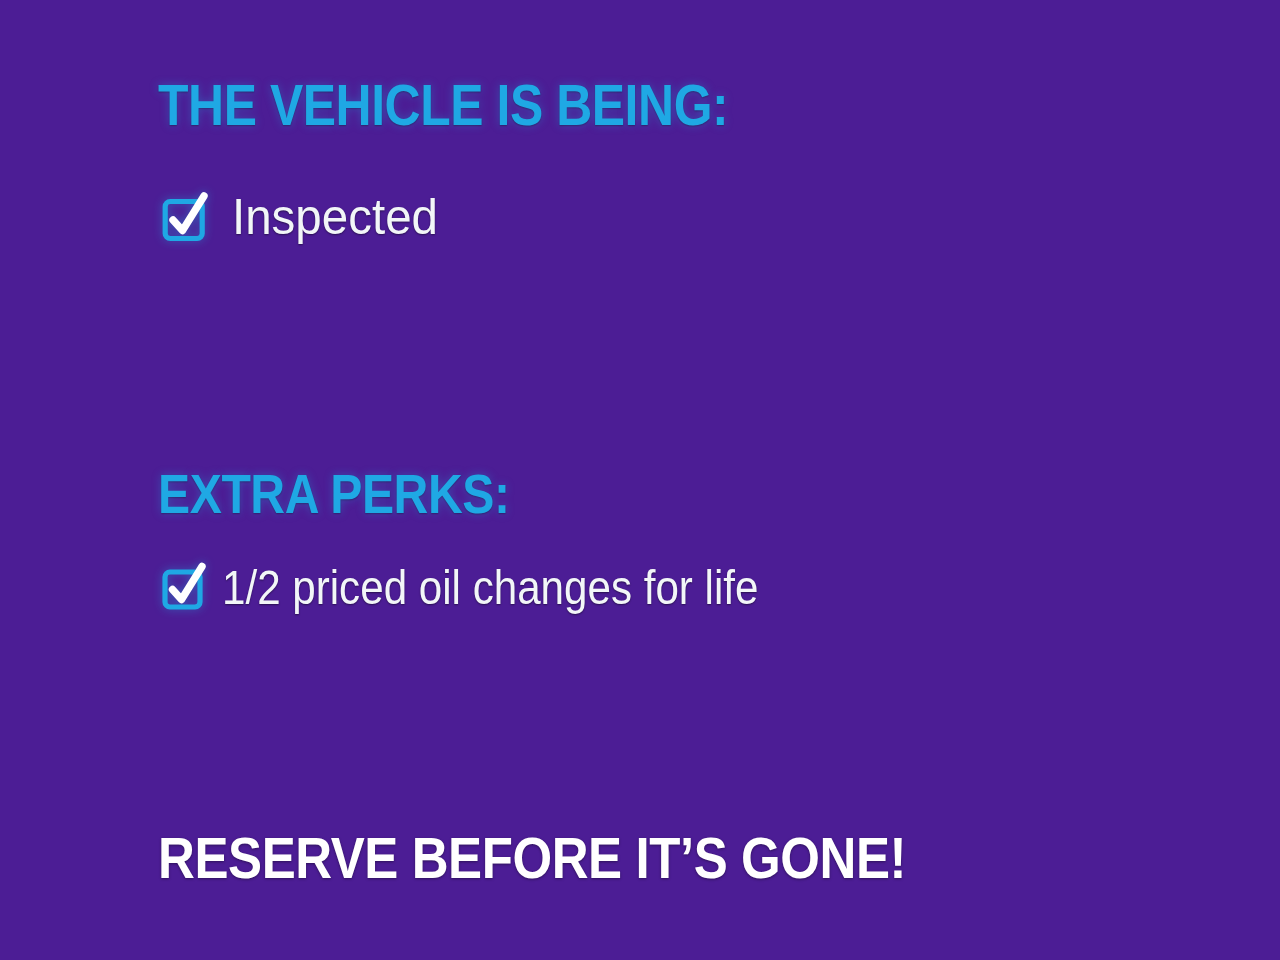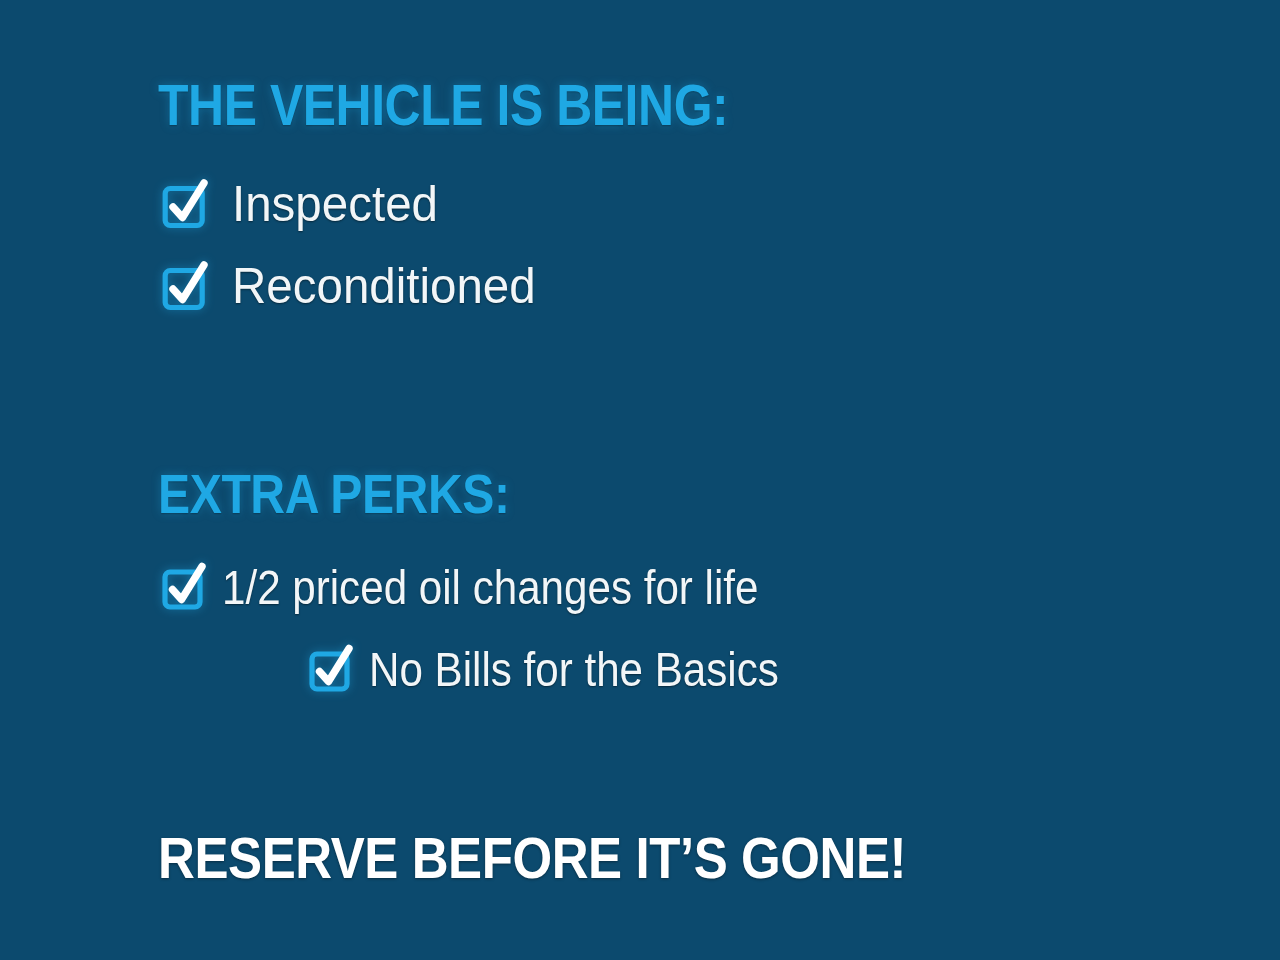--- a/index.html
+++ b/index.html
@@ -13,21 +13,21 @@
     background: #26384a;
     font-family: "Liberation Sans", sans-serif;
     overflow: hidden;
     position: relative;
     -webkit-font-smoothing: antialiased;
   }
 
   .slide {
     position: absolute;
     inset: 0;
-    background: #0c4a6e;
+    background: #4c1d95;
   }
 
   .content {
     position: absolute;
     left: 158px;
     top: 0;
     right: 0;
     bottom: 0;
   }
 
@@ -58,31 +58,31 @@
     line-height: 60px;
     transform: scaleX(0.86);
   }
 
   
   .check-list {
     position: absolute;
     left: 4px;
   }
 
-  #list-vehicle { top: 163px; }
+  #list-vehicle { top: 176px; }
   #list-perks   { top: 546px; }
 
   .check-row {
     display: flex;
     align-items: center;
     white-space: nowrap;
   }
 
   #list-vehicle .check-row { height: 82px; }
-  #list-perks   .check-row { height: 82px; justify-content: flex-end; }
+  #list-perks   .check-row { height: 82px; }
 
   
   .checkbox-icon {
     position: relative;
     flex: 0 0 auto;
     display: block;
   }
   #list-vehicle .checkbox-icon { width: 46px; height: 54px; }
   #list-perks   .checkbox-icon { width: 44px; height: 52px; }
 
@@ -165,55 +165,37 @@
       <div class="check-row">
         <span class="checkbox-icon">
           <svg viewBox="0 0 46 54" aria-hidden="true">
             <rect class="cb-box" x="3.2" y="11.5" width="37" height="37" rx="5" ry="5"></rect>
             <path class="cb-tick" d="M11 30 L20.5 40.5 L42 6"></path>
           </svg>
         </span>
         <span class="row-label">Inspected</span>
       </div>
 
-      <div class="check-row">
-        <span class="checkbox-icon">
-          <svg viewBox="0 0 46 54" aria-hidden="true">
-            <rect class="cb-box" x="3.2" y="11.5" width="37" height="37" rx="5" ry="5"></rect>
-            <path class="cb-tick" d="M11 30 L20.5 40.5 L42 6"></path>
-          </svg>
-        </span>
-        <span class="row-label">Reconditioned</span>
-      </div>
 
 
     </div>
 
     <div class="section-heading" id="heading-perks">EXTRA PERKS:</div>
 
     <div class="check-list" id="list-perks">
 
       <div class="check-row">
         <span class="checkbox-icon">
           <svg viewBox="0 0 44 52" aria-hidden="true">
             <rect class="cb-box" x="3" y="11" width="35" height="35" rx="5" ry="5"></rect>
             <path class="cb-tick" d="M10.5 28.5 L19.5 38.5 L40 5.5"></path>
           </svg>
         </span>
         <span class="row-label">1/2 priced oil changes for life</span>
       </div>
 
 
-      <div class="check-row">
-        <span class="checkbox-icon">
-          <svg viewBox="0 0 44 52" aria-hidden="true">
-            <rect class="cb-box" x="3" y="11" width="35" height="35" rx="5" ry="5"></rect>
-            <path class="cb-tick" d="M10.5 28.5 L19.5 38.5 L40 5.5"></path>
-          </svg>
-        </span>
-        <span class="row-label">No Bills for the Basics</span>
-      </div>
 
     </div>
   </div>
 
   <div id="cta-line">RESERVE BEFORE IT’S GONE!</div>
 </div>
 
 </body></html>

